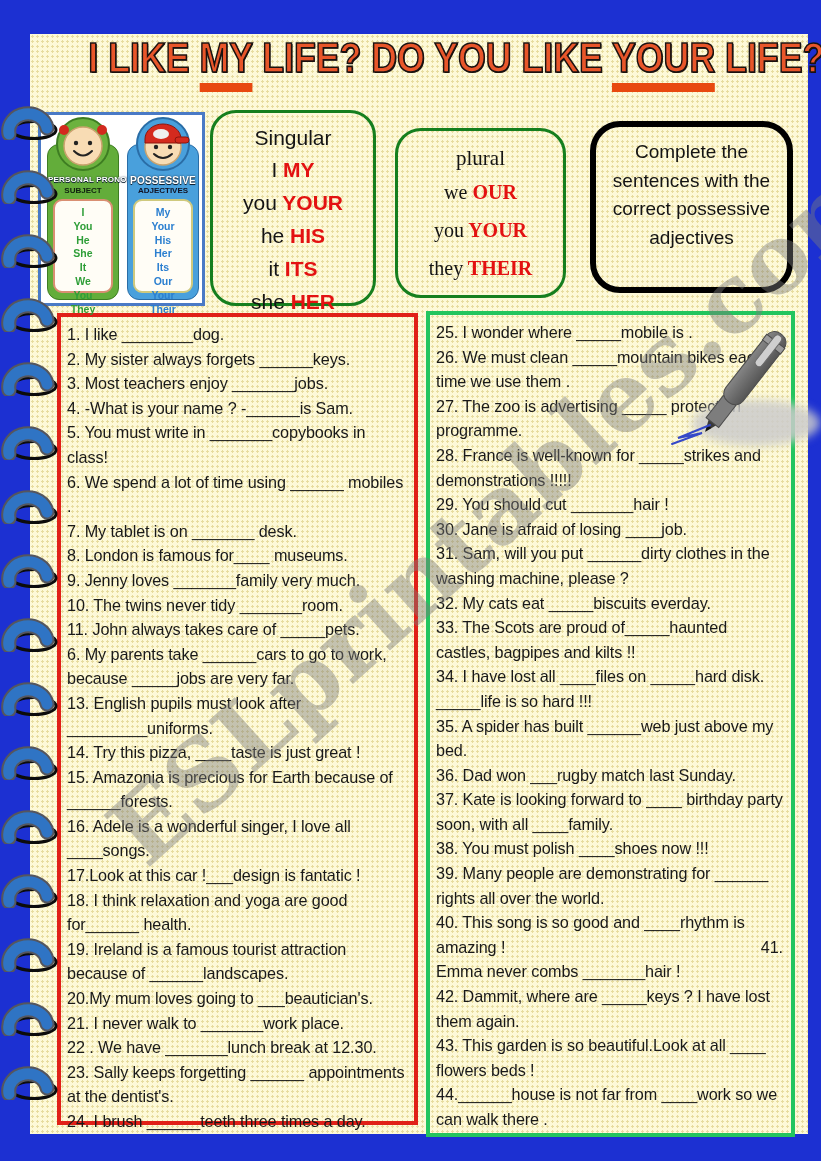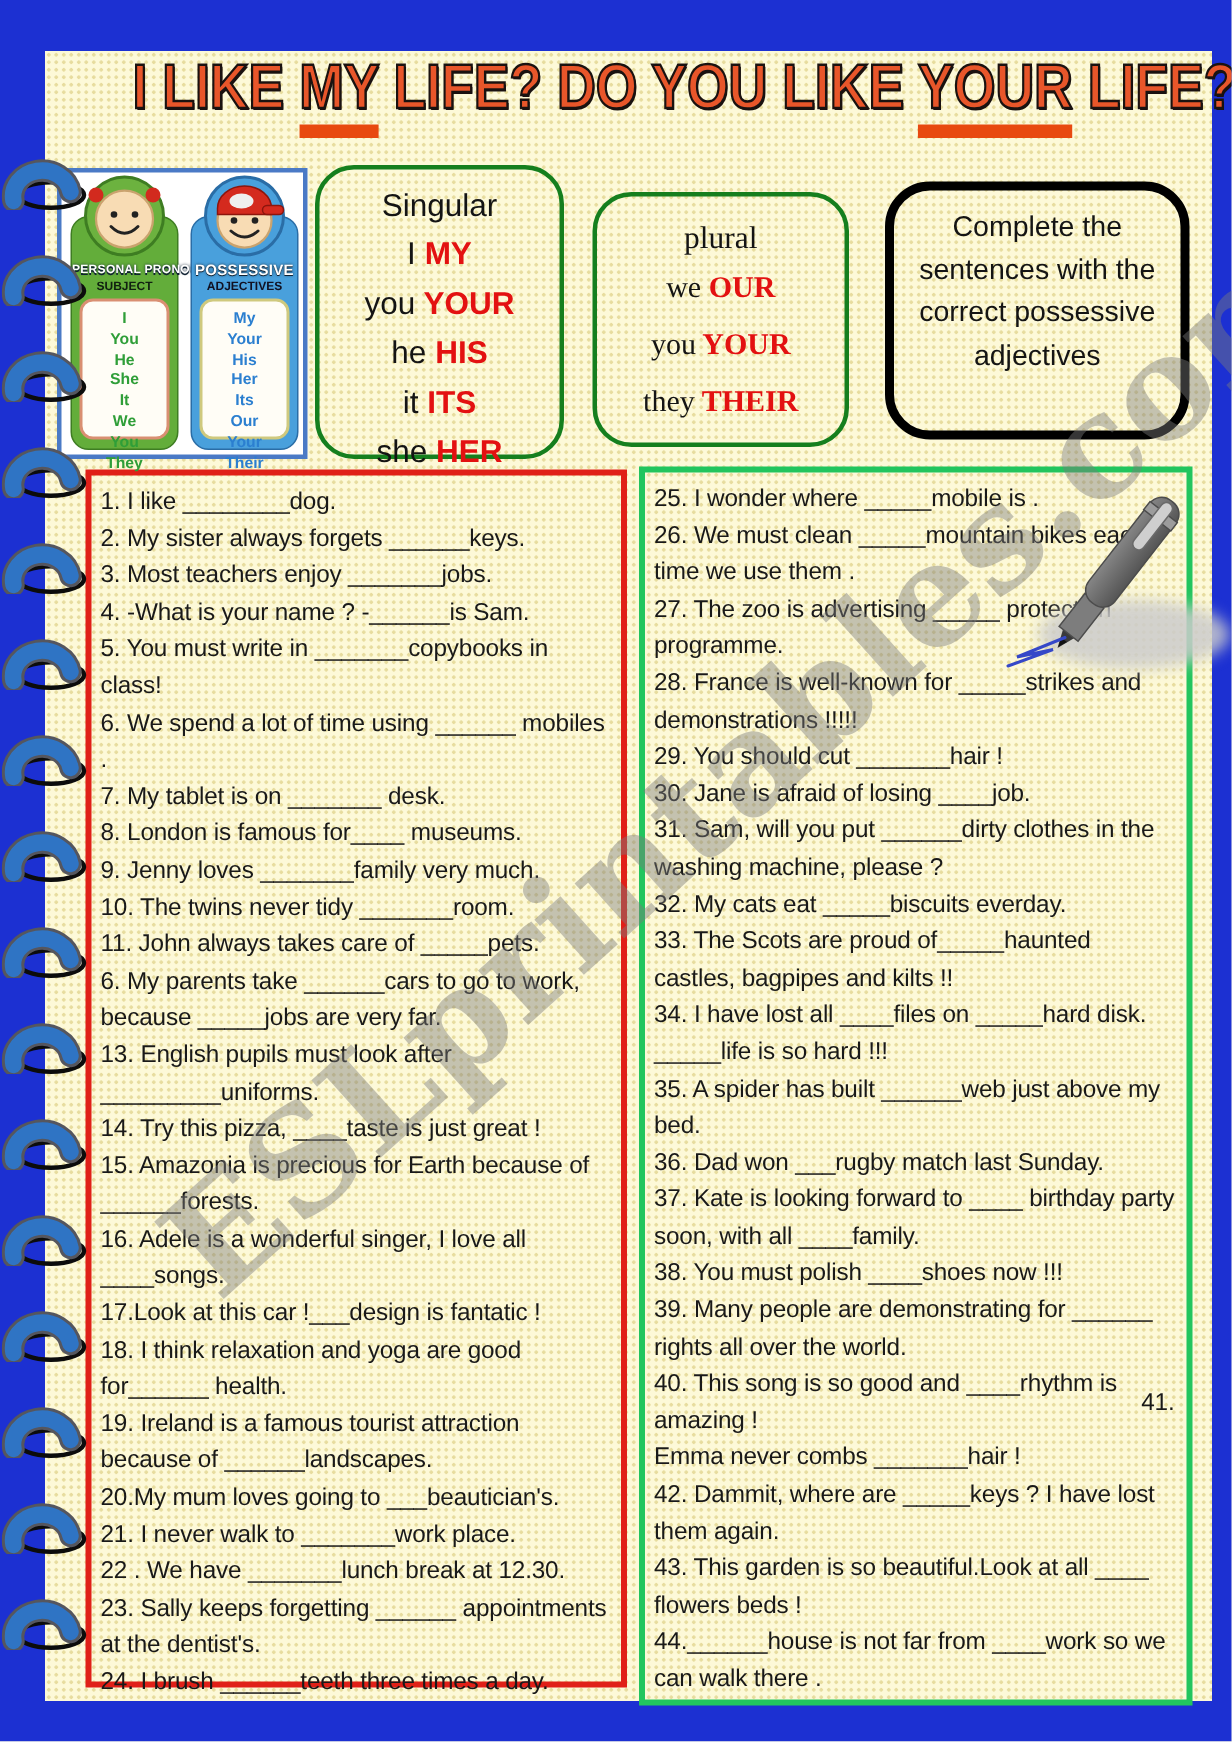--- a/index.html
+++ b/index.html
@@ -48,21 +48,21 @@
   .pron{color:#141414;}
   .poss{color:#e31111;font-weight:bold;}
   .box-instr{position:absolute;left:590px;top:121px;width:203px;height:172px;box-sizing:border-box;
              border:6px solid #000000;border-radius:30px;padding:11px 8px;text-align:center;
              font-size:19px;line-height:28.5px;color:#141414;z-index:3;}
   
   .col{position:absolute;box-sizing:border-box;z-index:2;padding:5px 6px;color:#191919;}
   .col-left{left:57px;top:313px;width:361px;height:812px;border:4px solid #e02018;}
   .col-right{left:426px;top:311px;width:369px;height:826px;border:4px solid #22c55e;}
   .col p{margin:0;font-size:16.2px;line-height:24.6px;letter-spacing:-0.1px;position:relative;}
-  .col p .rnote{position:absolute;right:2px;bottom:12px;}
+  .col p .rnote{position:absolute;right:2px;bottom:0;}
   
   .watermark{position:absolute;left:15px;top:505px;width:850px;text-align:center;
              transform:rotate(-42deg);font-family:"DejaVu Serif",serif;font-weight:bold;
              font-size:95px;color:rgba(122,122,122,0.44);z-index:5;pointer-events:none;white-space:nowrap;}
   
   .pen{position:absolute;left:650px;top:298px;width:170px;height:170px;z-index:7;}
   .pen-cloud{position:absolute;left:692px;top:400px;width:128px;height:46px;border-radius:50%;
              background:rgba(203,203,203,0.85);filter:blur(5px);z-index:6;}
 </style>
 </head>

